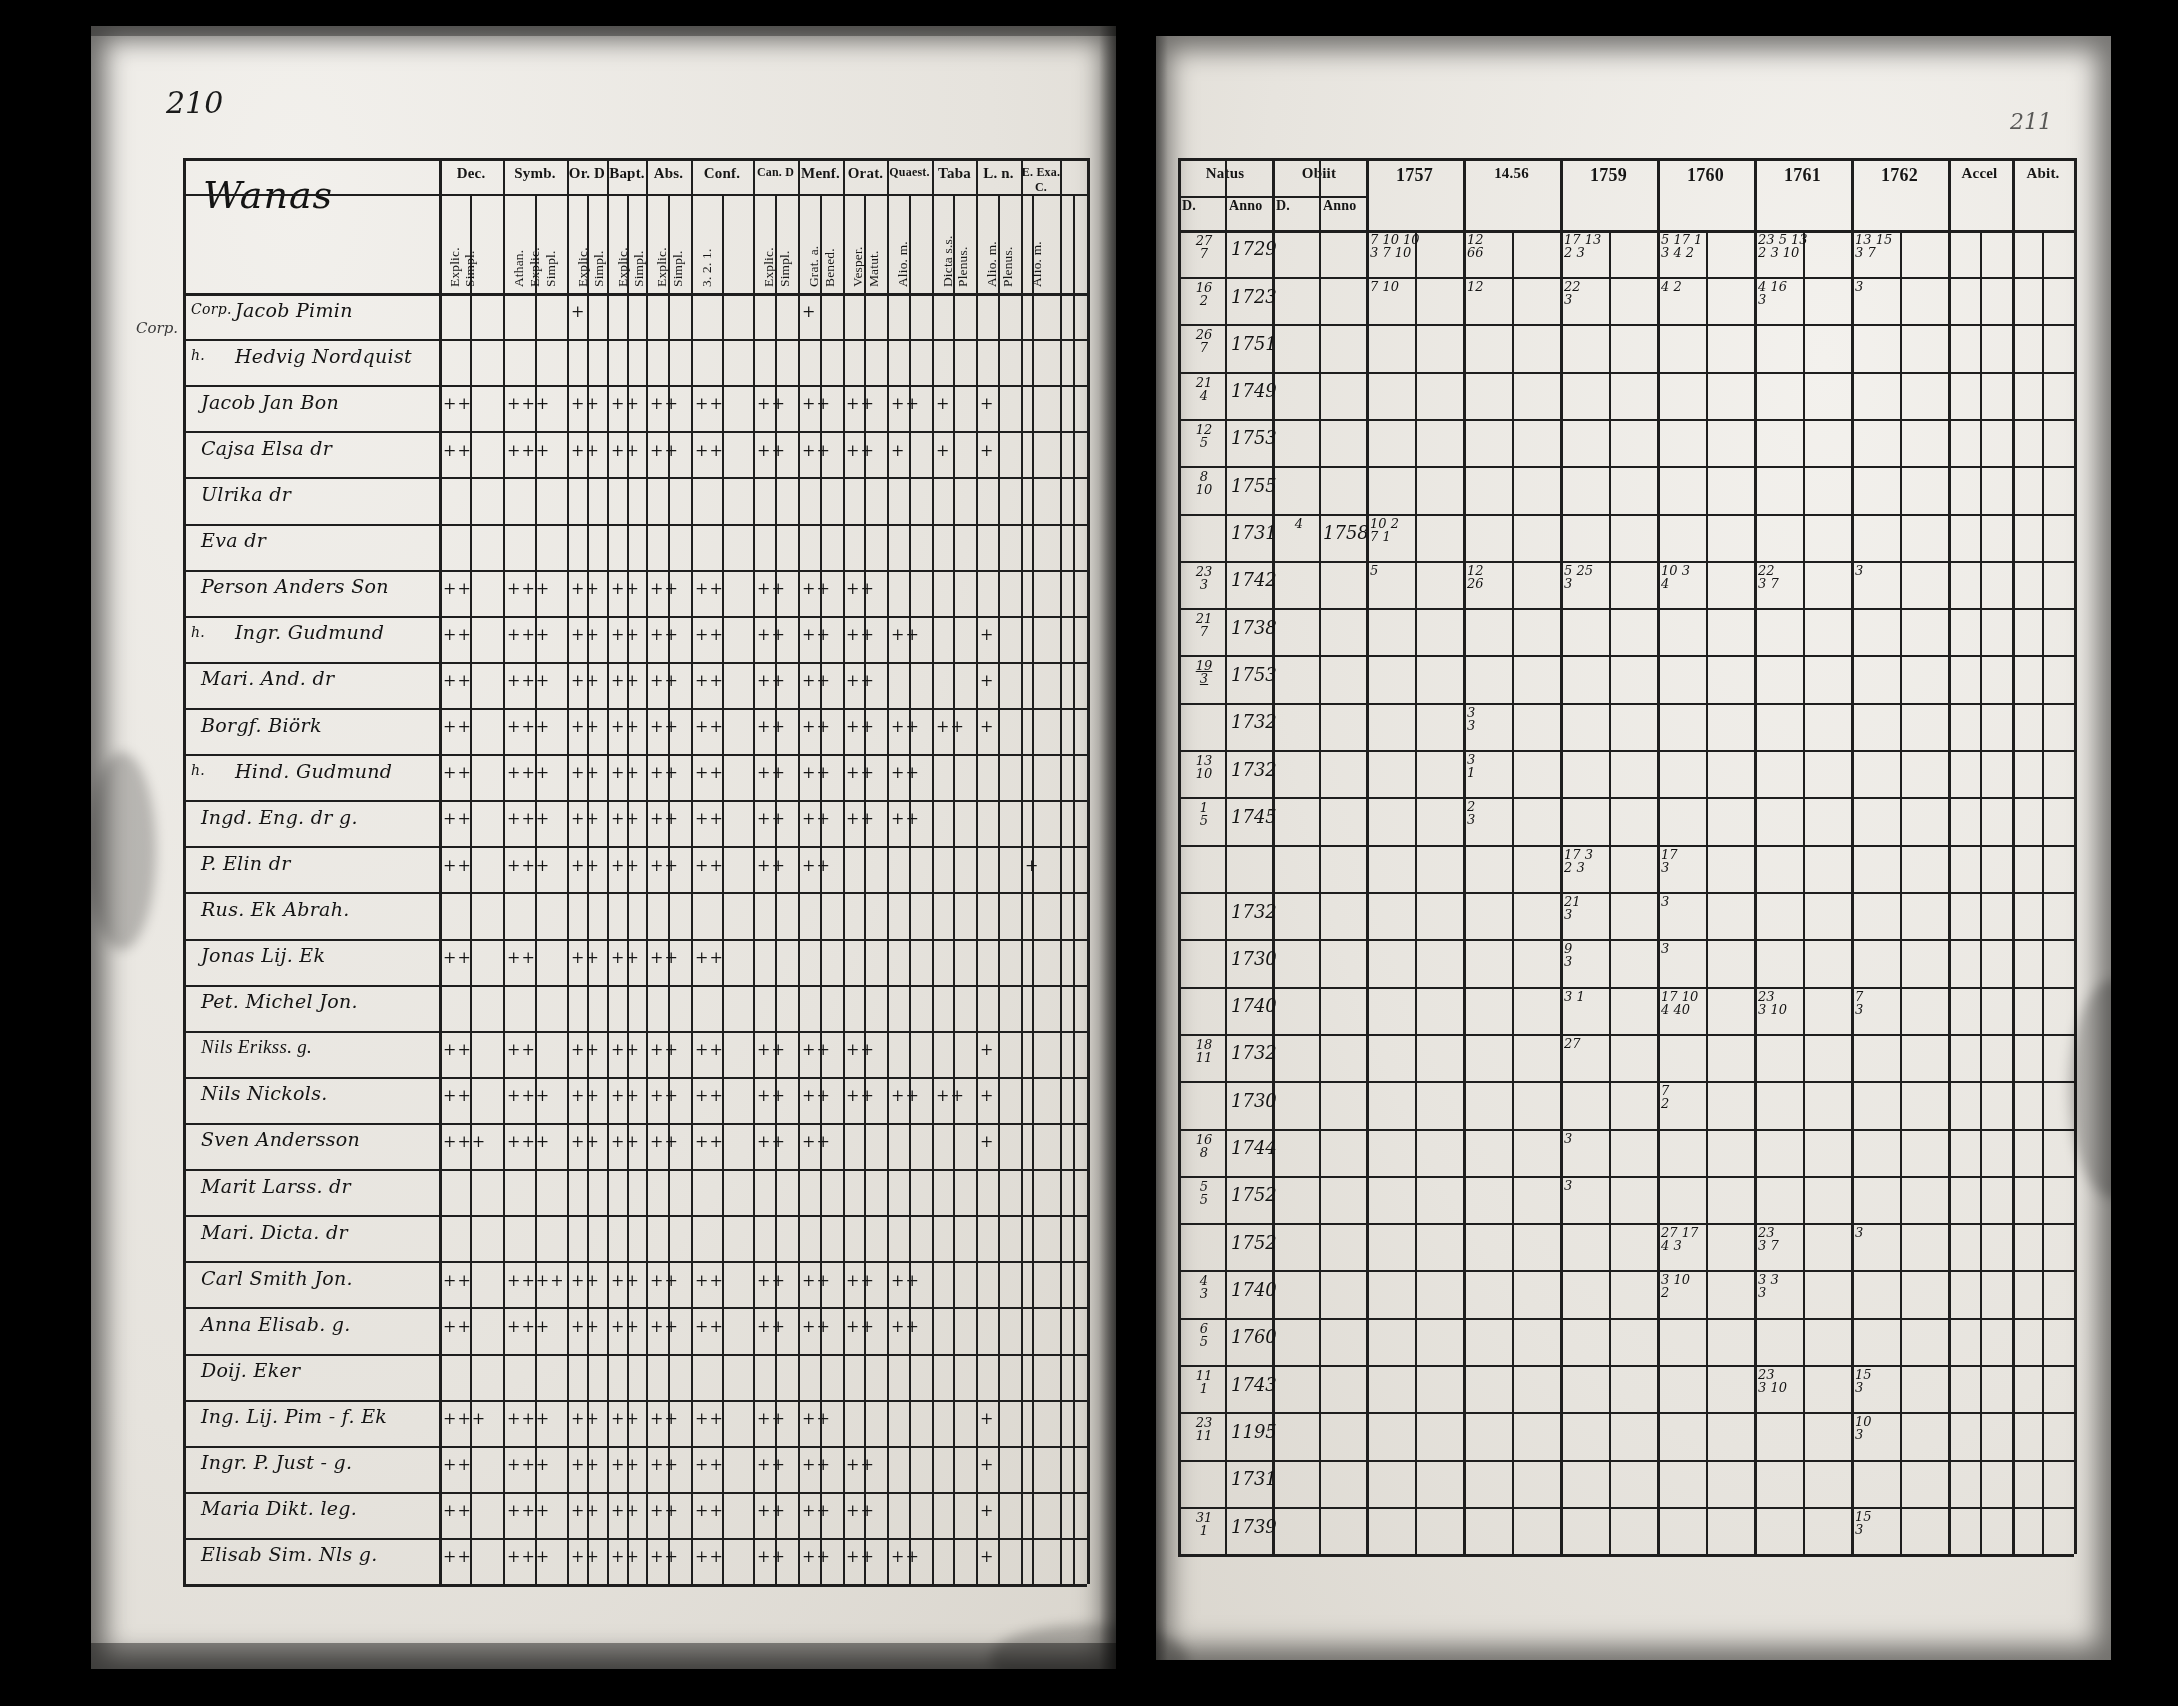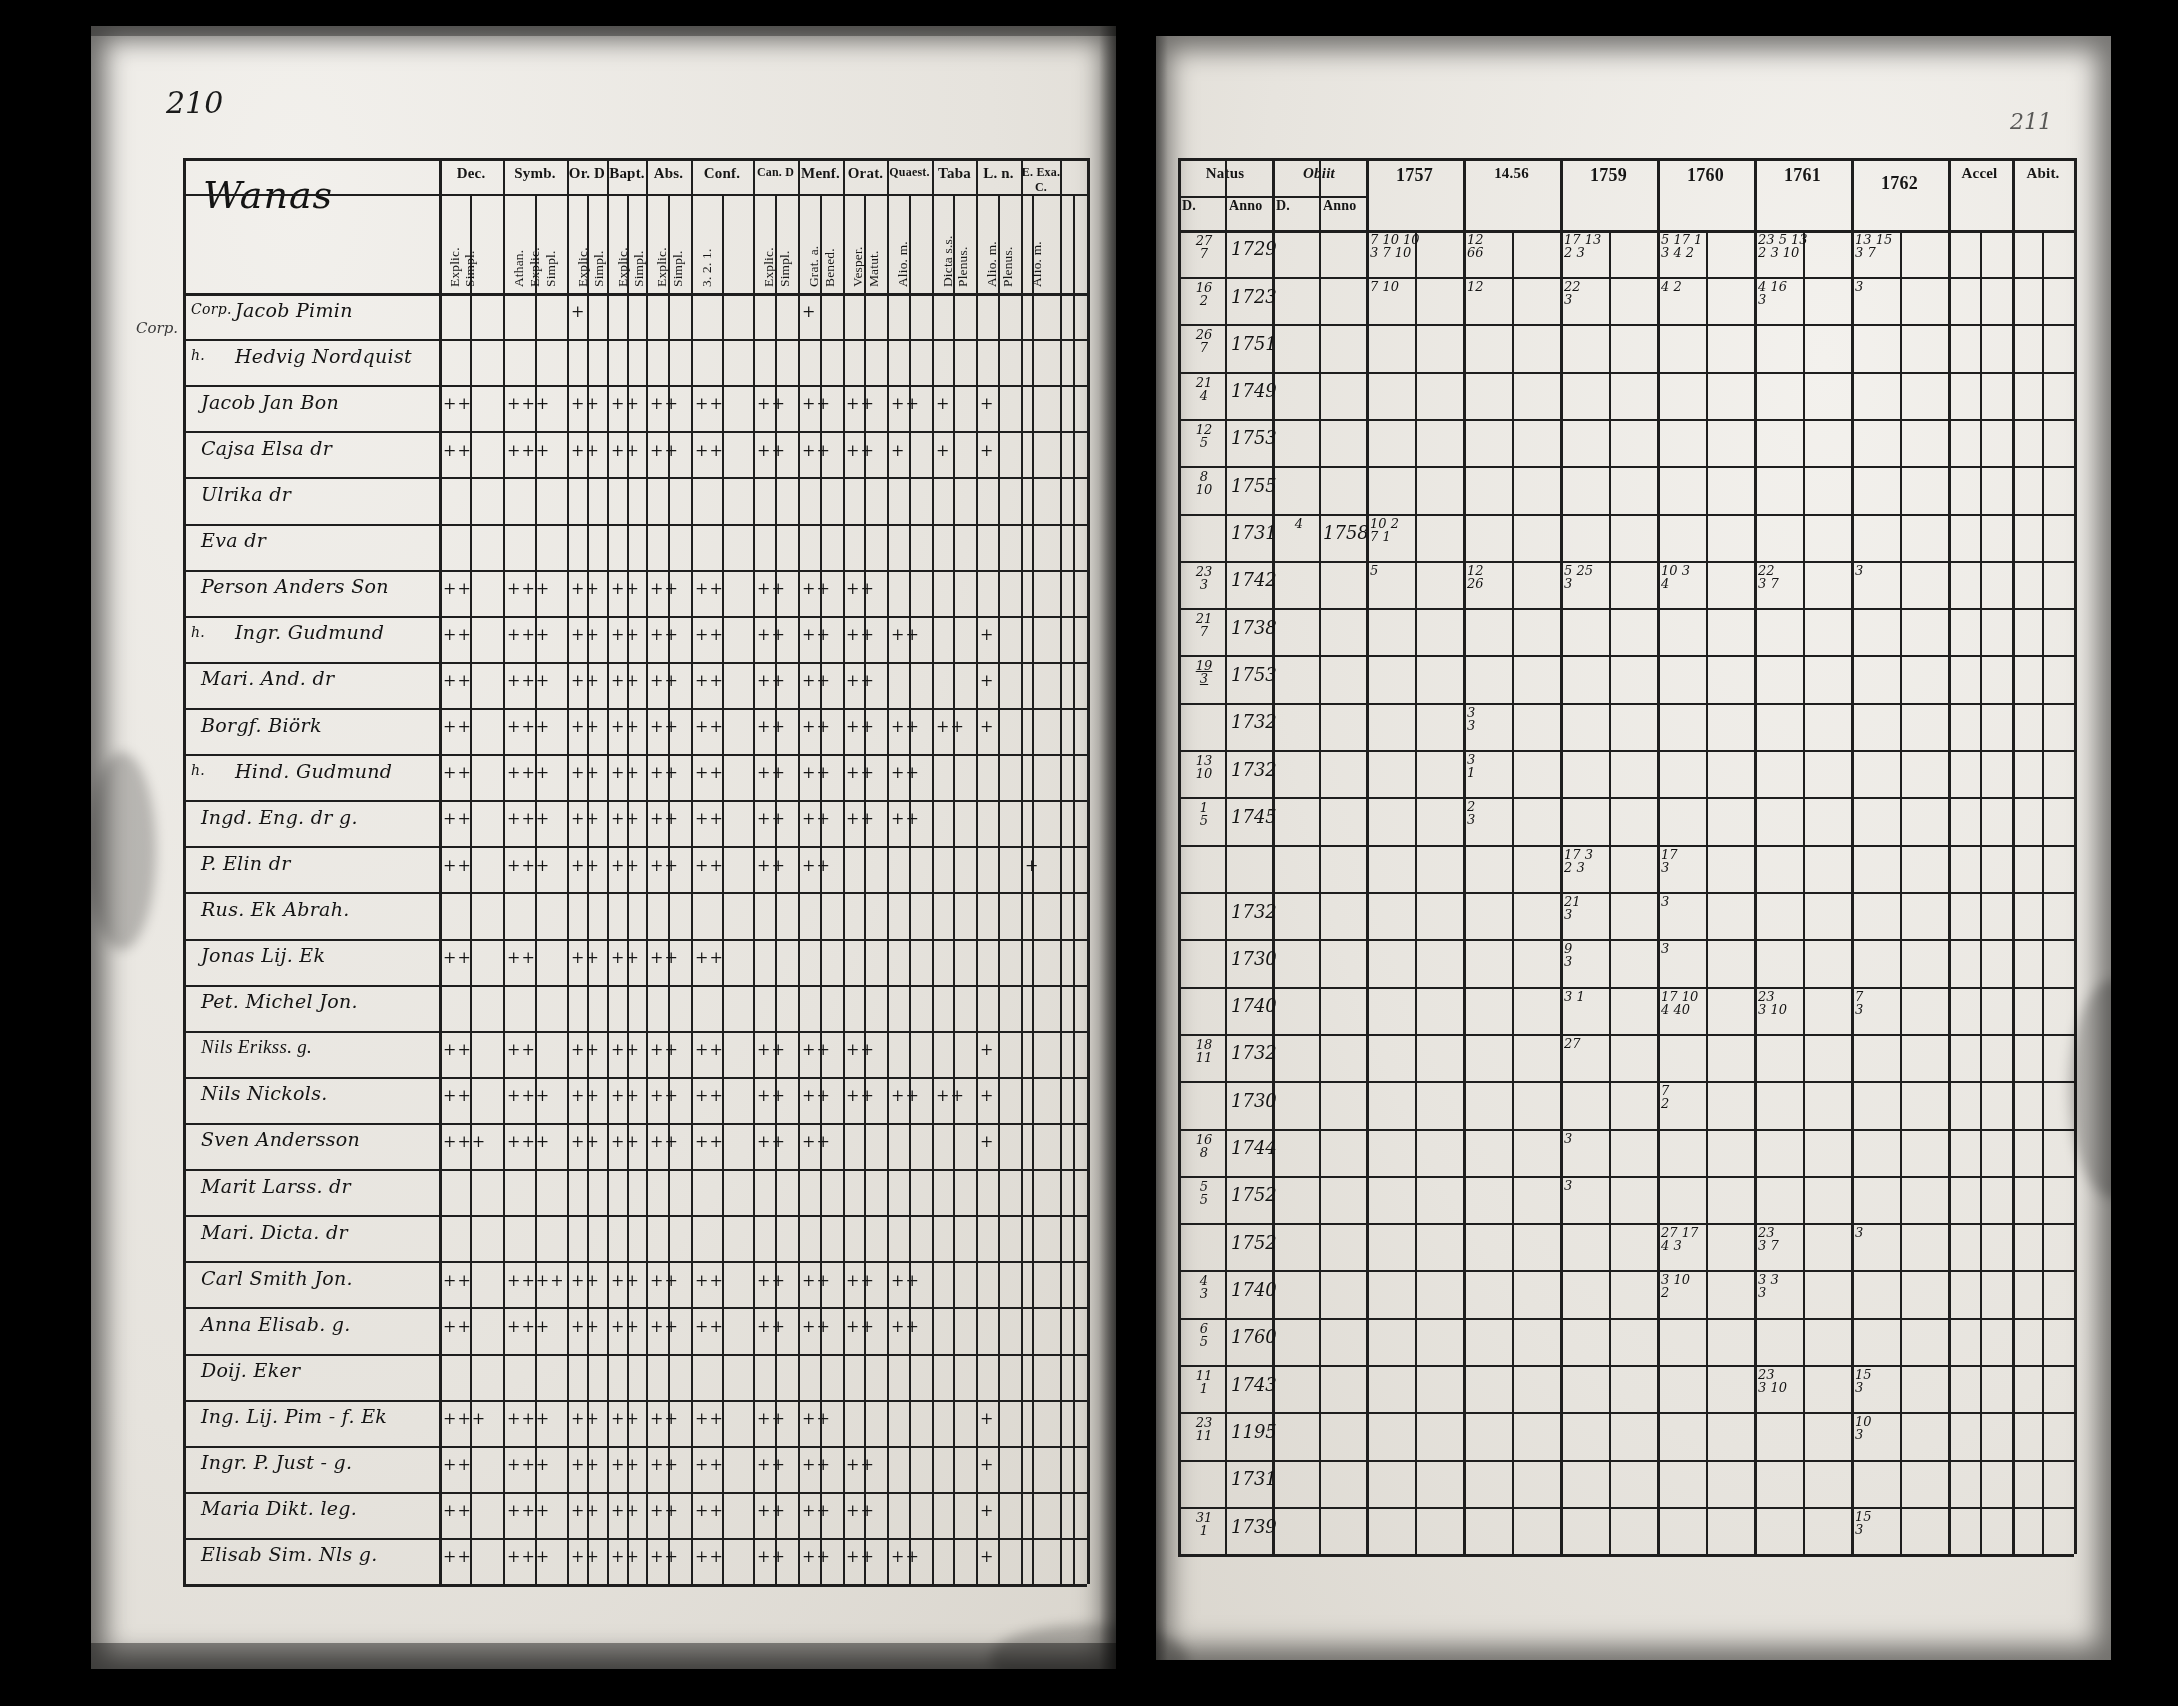--- a/index.html
+++ b/index.html
@@ -473,33 +473,33 @@
     </div>
 
   <div id="right-grid">
       <div class="hline thick" style="left: 1178px; top: 158px; width: 896px;"></div>
       <div class="hline thick" style="left: 1178px; top: 230px; width: 896px;"></div>
       <div class="hline thick" style="left: 1178px; top: 1554px; width: 896px;"></div>
       <div class="vline thick" style="left: 1178px; top: 158px; height: 1396px;"></div>
       <div class="vline thick" style="left: 2074px; top: 158px; height: 1396px;"></div>
       <div class="hdr" style="left: 1178px; top: 165px; width: 94px; font-size: 15px;">Natus</div>
       <div class="vline thick" style="left: 1272px; top: 158px; height: 1396px;"></div>
-      <div class="hdr" style="left: 1272px; top: 165px; width: 94px; font-size: 15px; font-style: italic;">Obiit</div>
+      <div class="hdr" style="left: 1272px; top: 165px; width: 94px; font-size: 15px;">Obiit</div>
       <div class="vline thick" style="left: 1366px; top: 158px; height: 1396px;"></div>
       <div class="hdr" style="left: 1366px; top: 165px; width: 97px; font-size: 18px;">1757</div>
       <div class="vline thick" style="left: 1463px; top: 158px; height: 1396px;"></div>
       <div class="hdr" style="left: 1463px; top: 165px; width: 97px; font-size: 15px;">14.56</div>
       <div class="vline thick" style="left: 1560px; top: 158px; height: 1396px;"></div>
       <div class="hdr" style="left: 1560px; top: 165px; width: 97px; font-size: 18px;">1759</div>
       <div class="vline thick" style="left: 1657px; top: 158px; height: 1396px;"></div>
       <div class="hdr" style="left: 1657px; top: 165px; width: 97px; font-size: 18px;">1760</div>
       <div class="vline thick" style="left: 1754px; top: 158px; height: 1396px;"></div>
       <div class="hdr" style="left: 1754px; top: 165px; width: 97px; font-size: 18px;">1761</div>
       <div class="vline thick" style="left: 1851px; top: 158px; height: 1396px;"></div>
-      <div class="hdr" style="left: 1851px; top: 165px; width: 97px; font-size: 18px; margin-top: 8px;">1762</div>
+      <div class="hdr" style="left: 1851px; top: 165px; width: 97px; font-size: 18px;">1762</div>
       <div class="vline thick" style="left: 1948px; top: 158px; height: 1396px;"></div>
       <div class="hdr" style="left: 1948px; top: 165px; width: 63px; font-size: 15px;">Accel</div>
       <div class="vline thick" style="left: 2012px; top: 158px; height: 1396px;"></div>
       <div class="hdr" style="left: 2012px; top: 165px; width: 62px; font-size: 15px;">Abit.</div>
       <div class="vline" style="left: 1225px; top: 196px; height: 1358px;"></div>
       <div class="vline" style="left: 1225px; top: 158px; height: 71px;"></div>
       <div class="hdr" style="left: 1182px; top: 198px;;font-size:14px;text-align:left;">D.</div>
       <div class="hdr" style="left: 1229px; top: 198px;;font-size:14px;text-align:left;">Anno</div>
       <div class="vline" style="left: 1319px; top: 196px; height: 1358px;"></div>
       <div class="vline" style="left: 1319px; top: 158px; height: 71px;"></div>

